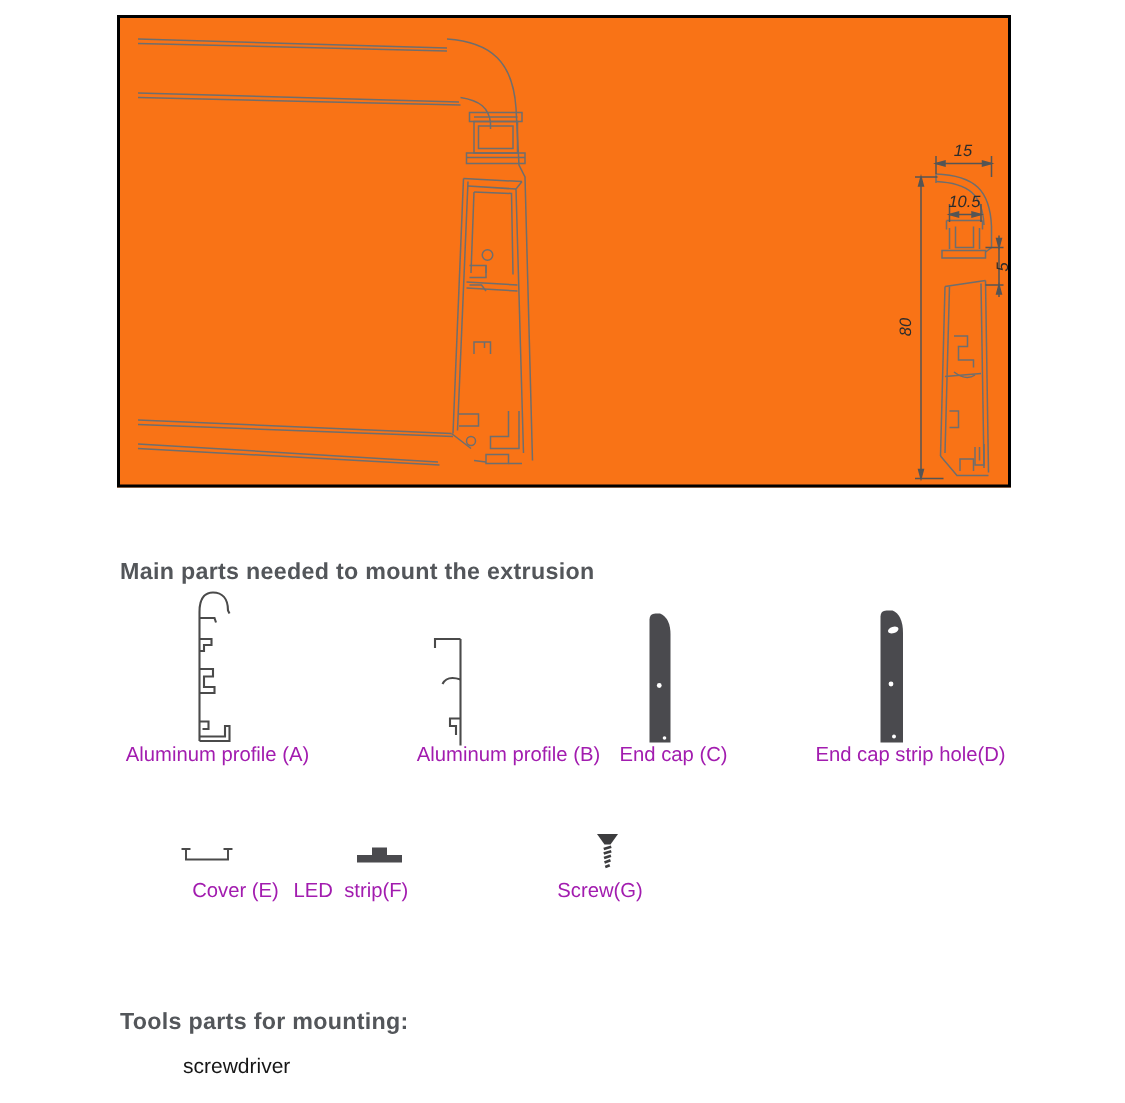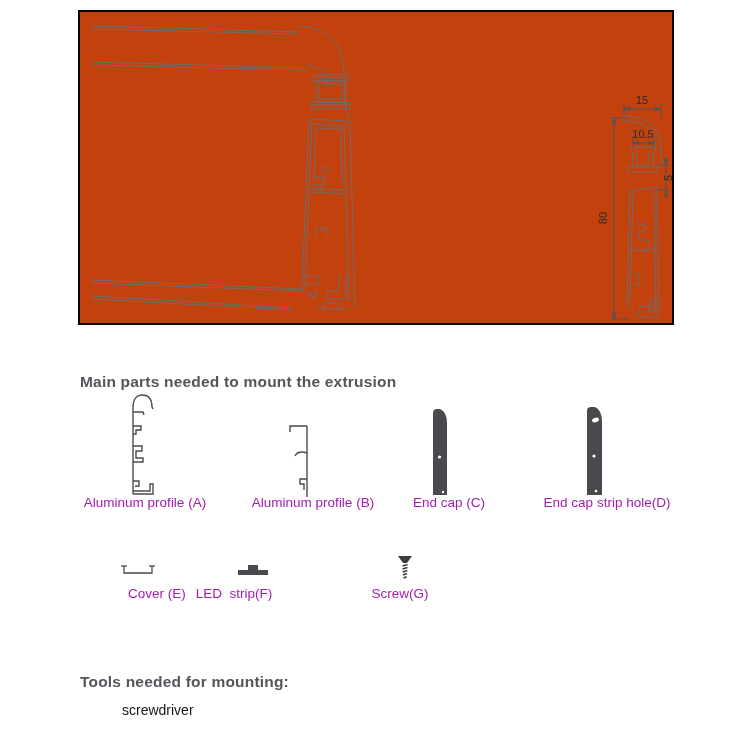--- a/index.html
+++ b/index.html
@@ -3,21 +3,21 @@
 <meta charset="utf-8">
 <style>
   html,body{margin:0;padding:0;}
   body{
     width:750px;height:735px;position:relative;background:#ffffff;
     font-family:"Liberation Sans","DejaVu Sans",sans-serif;overflow:hidden;
   }
   .abs{position:absolute;}
   .diagram-box{
     left:78px;top:10px;width:592px;height:311px;
-    border:2px solid #000;background:#c2410c;
+    border:2px solid #000;background:#f97316;font-style:italic;
   }
   .section-heading{
     font-size:15.5px;font-weight:bold;color:#53565a;letter-spacing:.2px;
     white-space:pre;
     margin-top:12px;
   }
   .part-label{
     font-size:13.5px;color:#a21caf;text-align:center;white-space:pre;
   }
   .plain-text{font-size:14px;color:#161616;white-space:pre;margin-left:44px;}
@@ -177,21 +177,21 @@
 </svg>
 
 <svg class="abs" style="left:586px;top:406px;" width="18" height="90" viewBox="0 0 18 90">
   <path d="M1,89 V5 Q1,1 5,1 L9,1 Q16,4 16,16 V89 Z" fill="#4a4a4e"></path>
   <ellipse cx="9.5" cy="14" rx="3.6" ry="2.1" transform="rotate(-18 9.5 14)" fill="#ffffff"></ellipse>
   <circle cx="8" cy="50" r="1.6" fill="#ffffff"></circle>
   <circle cx="10" cy="85" r="1.3" fill="#ffffff"></circle>
 </svg>
 
 <div class="abs part-label" style="left:80px;top:495px;width:130px;">Aluminum profile (A)</div>
-<div class="abs part-label" style="left:242px;top:495px;width:142px;">Aluminum profile (B)</div>
+<div class="abs part-label" style="left:268px;top:495px;width:142px;">Aluminum profile (B)</div>
 <div class="abs part-label" style="left:403px;top:495px;width:92px;">End cap (C)</div>
 <div class="abs part-label" style="left:540px;top:495px;width:134px;">End cap strip hole(D)</div>
 
 <svg class="abs" style="left:120px;top:562px;" width="36" height="14" viewBox="0 0 36 14">
   <g fill="none" stroke="#4a4a4a" stroke-width="1.3">
     <path d="M4,4 V11 H32 V4"></path>
     <path d="M1,4 H7"></path>
     <path d="M29,4 H35"></path>
   </g>
 </svg>
@@ -209,15 +209,15 @@
     <line x1="5.7" y1="17" x2="10.3" y2="15.5"></line>
     <line x1="6" y1="20" x2="10" y2="18.5"></line>
     <line x1="6.5" y1="23" x2="9.5" y2="21.8"></line>
   </g>
 </svg>
 
 <div class="abs part-label" style="left:120px;top:586px;width:74px;">Cover (E)</div>
 <div class="abs part-label" style="left:188px;top:586px;width:92px;">LED  strip(F)</div>
 <div class="abs part-label" style="left:363px;top:586px;width:74px;">Screw(G)</div>
 
-<div class="abs section-heading" style="left:80px;top:661px;">Tools needed for mounting:</div>
+<div class="abs section-heading" style="left:80px;top:661px;">Tools parts for mounting:</div>
 
 <div class="abs plain-text" style="left:78px;top:702px;">screwdriver</div>
 
 </body></html>

